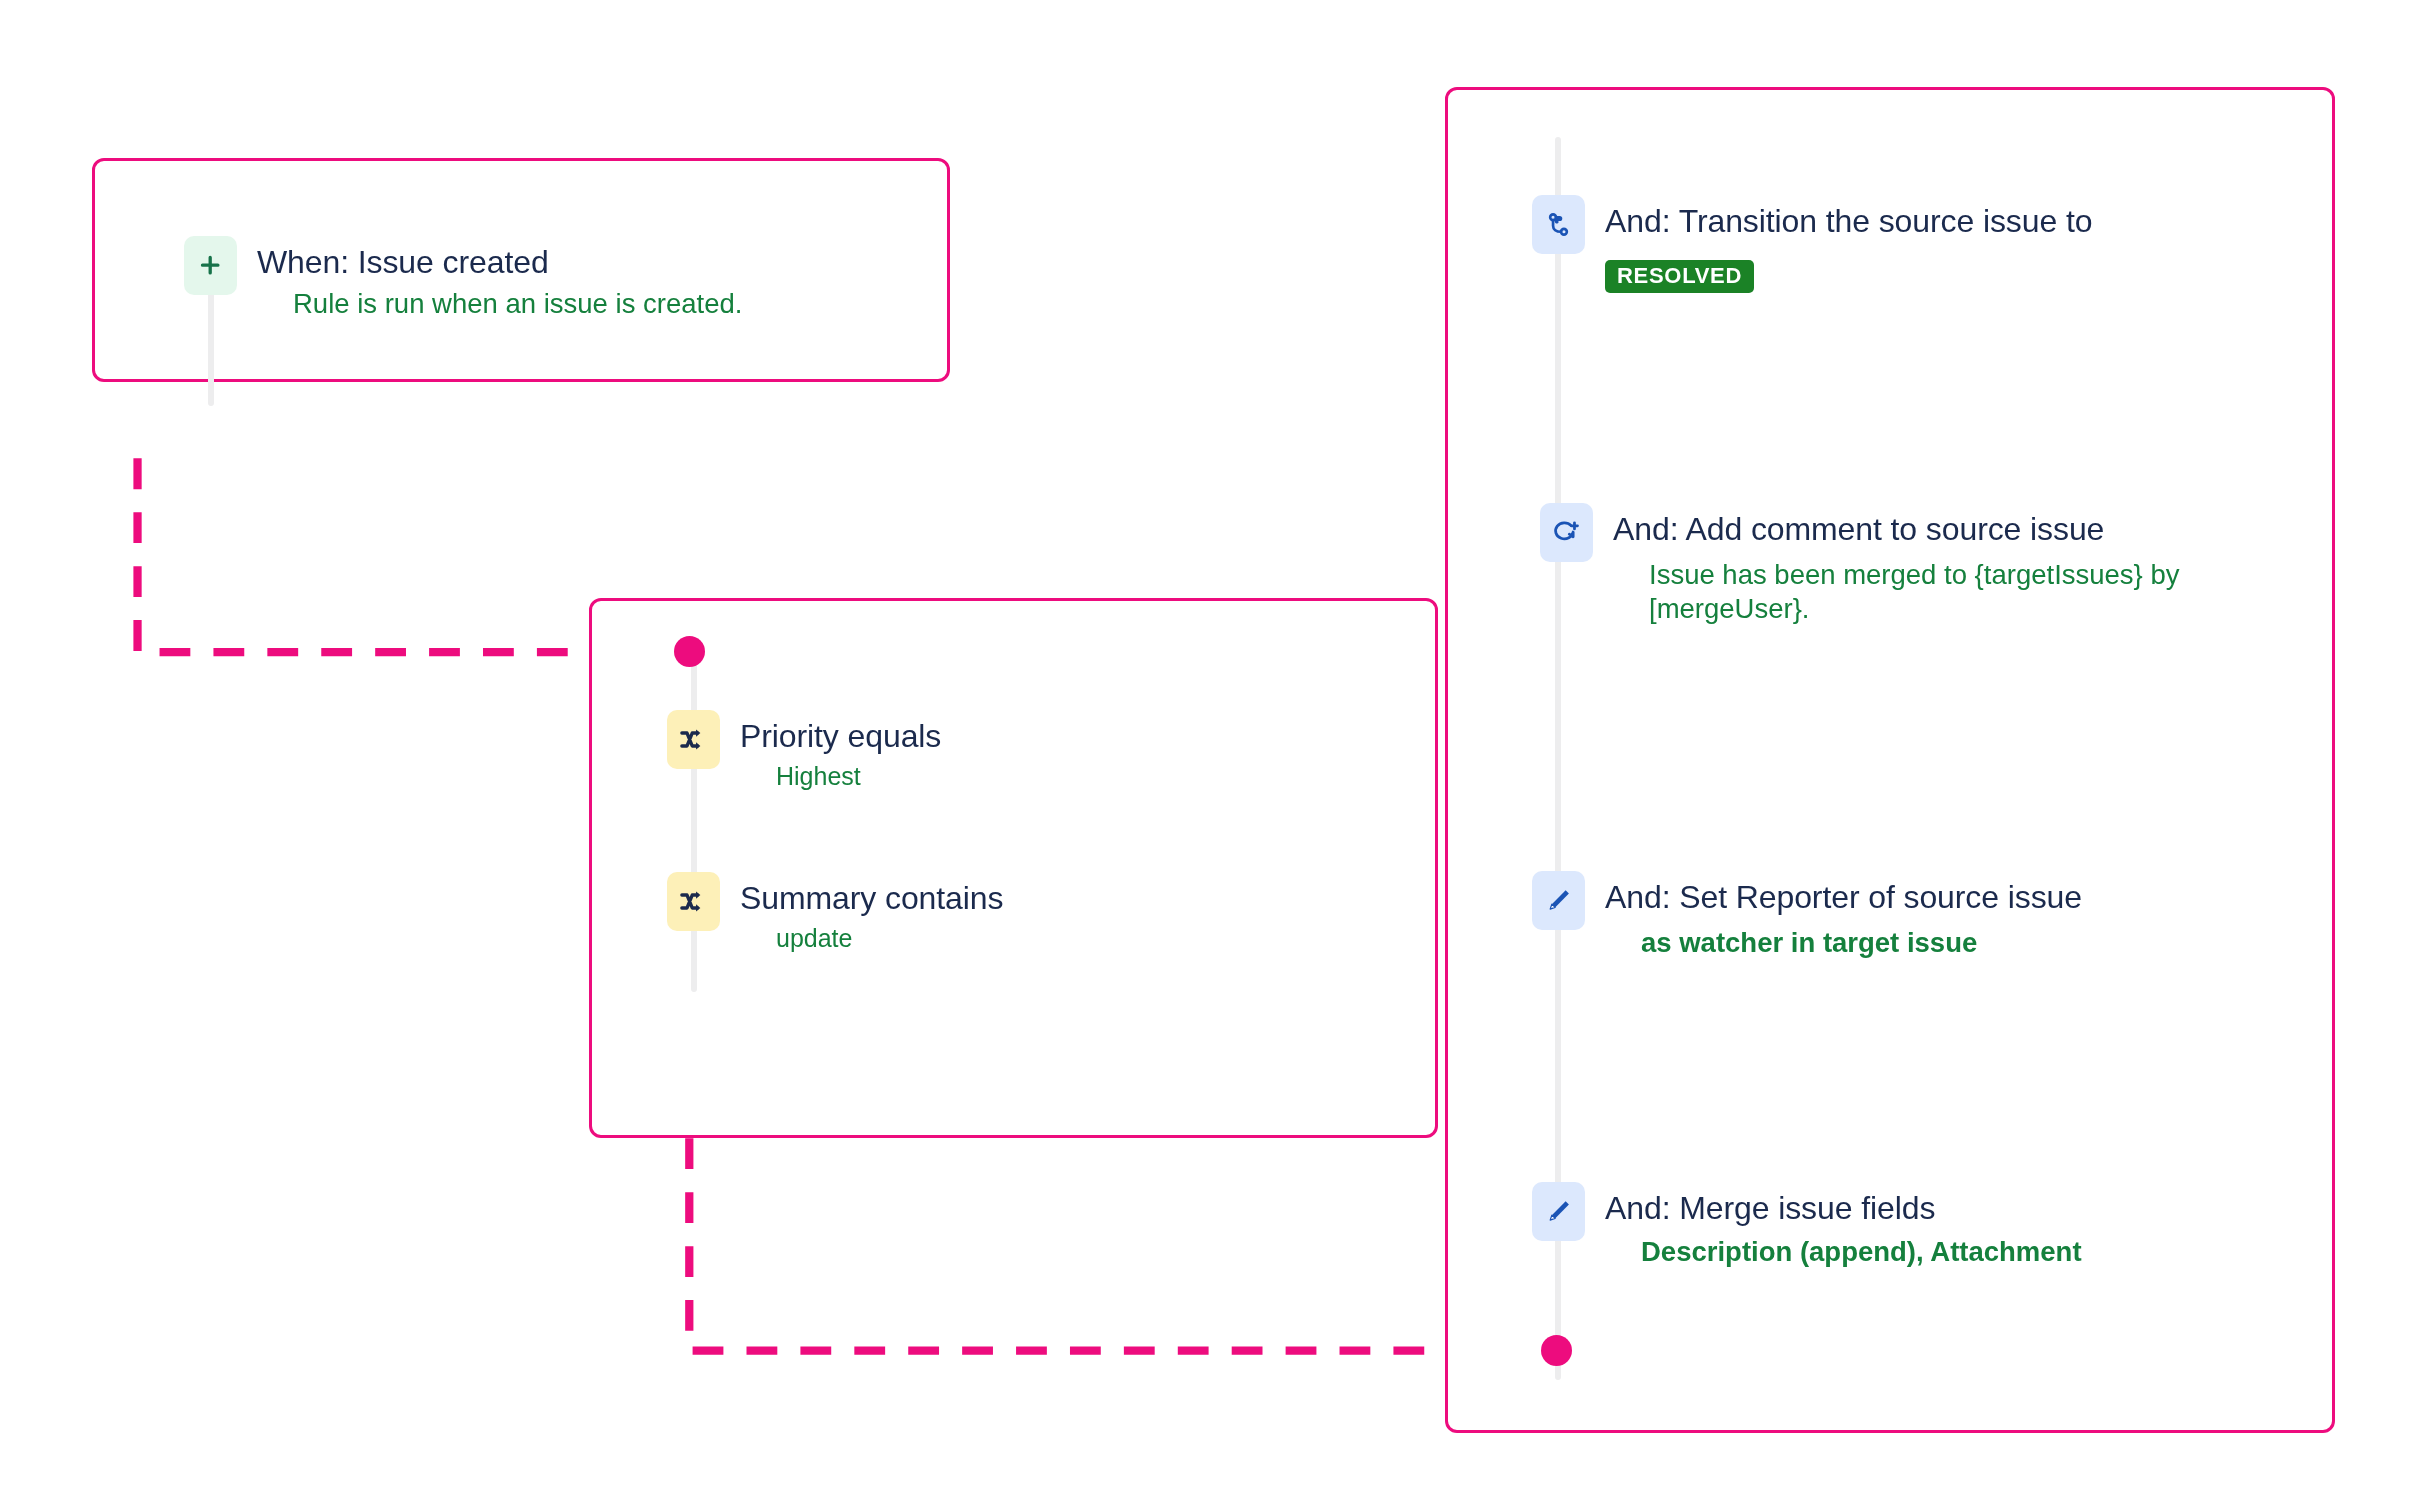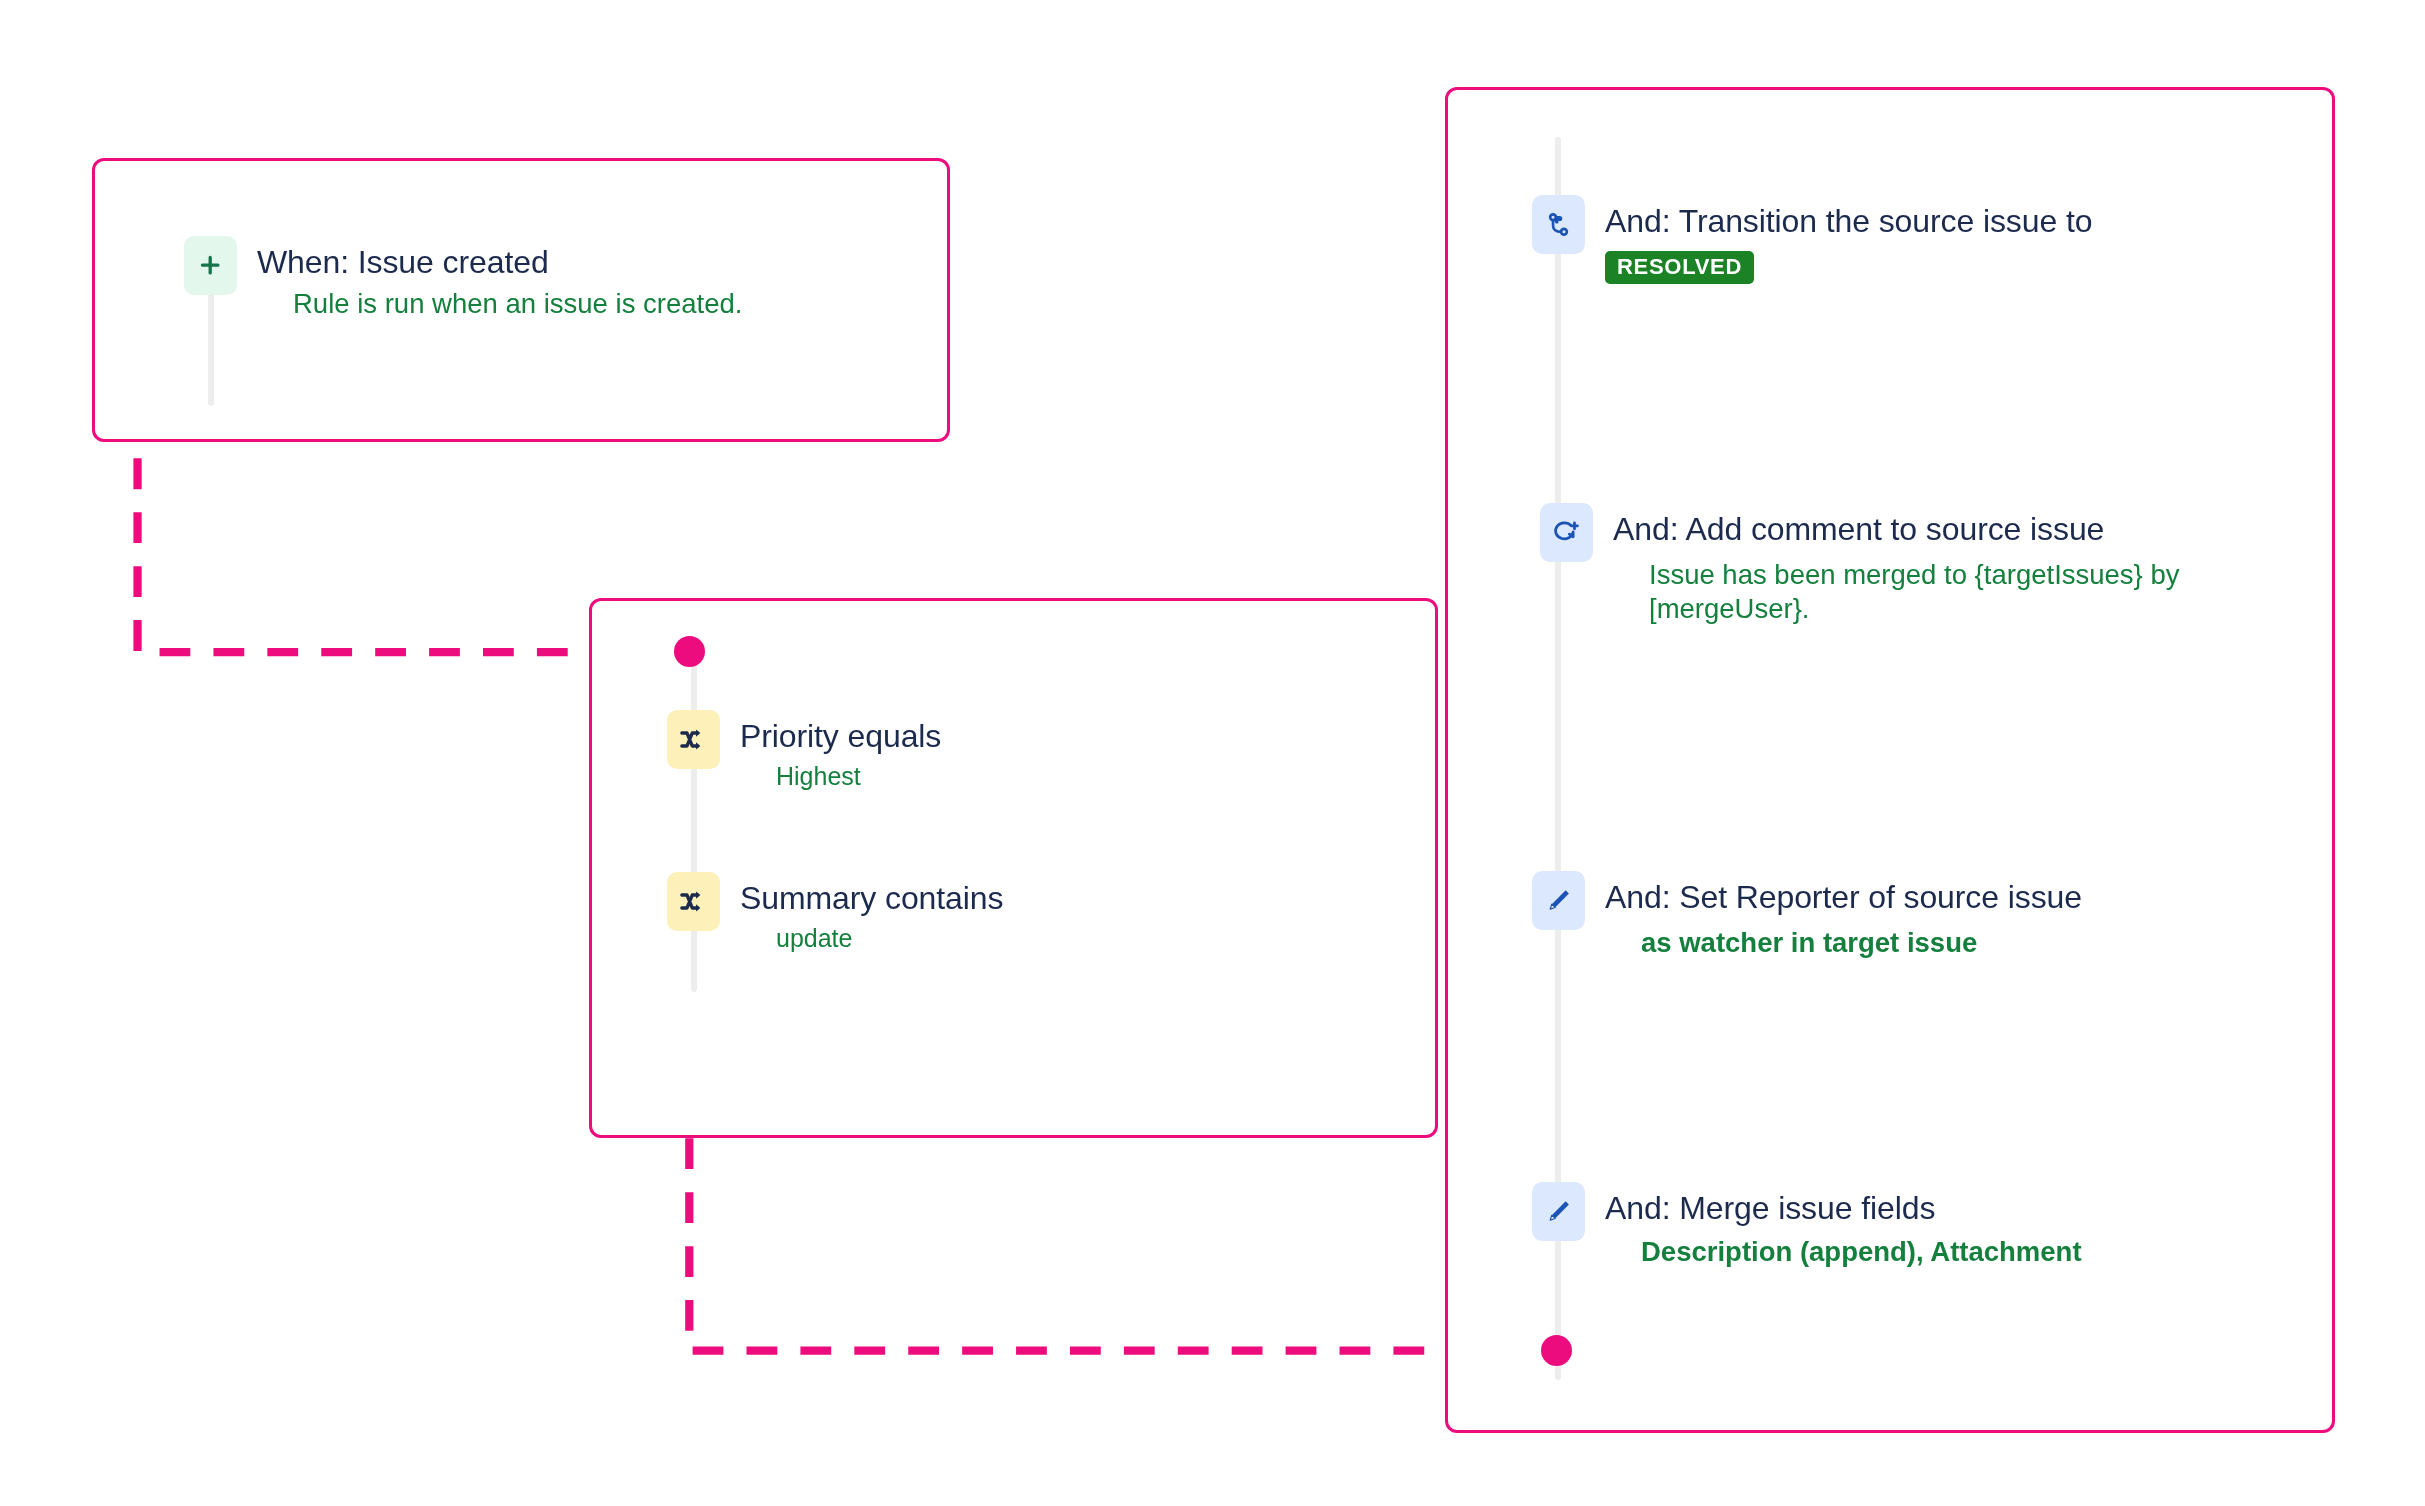--- a/index.html
+++ b/index.html
@@ -33,21 +33,21 @@
     position: absolute;
     background: #ffffff;
     border: 3.9px solid var(--pink);
     border-radius: 12px;
     box-sizing: border-box;
   }
   #trigger-card {
     left: 92px;
     top: 158px;
     width: 858px;
-    height: 284px;
+    height: 224px;
   }
   #conditions-card {
     left: 589px;
     top: 598px;
     width: 849px;
     height: 540px;
   }
   #actions-card {
     left: 1445px;
     top: 87px;
@@ -105,21 +105,21 @@
     position: absolute;
     width: 6px;
     background: #ededee;
     border-radius: 3.3px;
     z-index: 1;
   }
 
   
   .badge {
     display: inline-block;
-    margin-top: 11px;
+    margin-top: 20px;
     background: var(--green);
     color: #ffffff;
     font-size: 22px;
     font-weight: 700;
     letter-spacing: 0.7px;
     padding: 5px 12px 6px 12px;
     border-radius: 5px;
     line-height: 1;
   }
 

